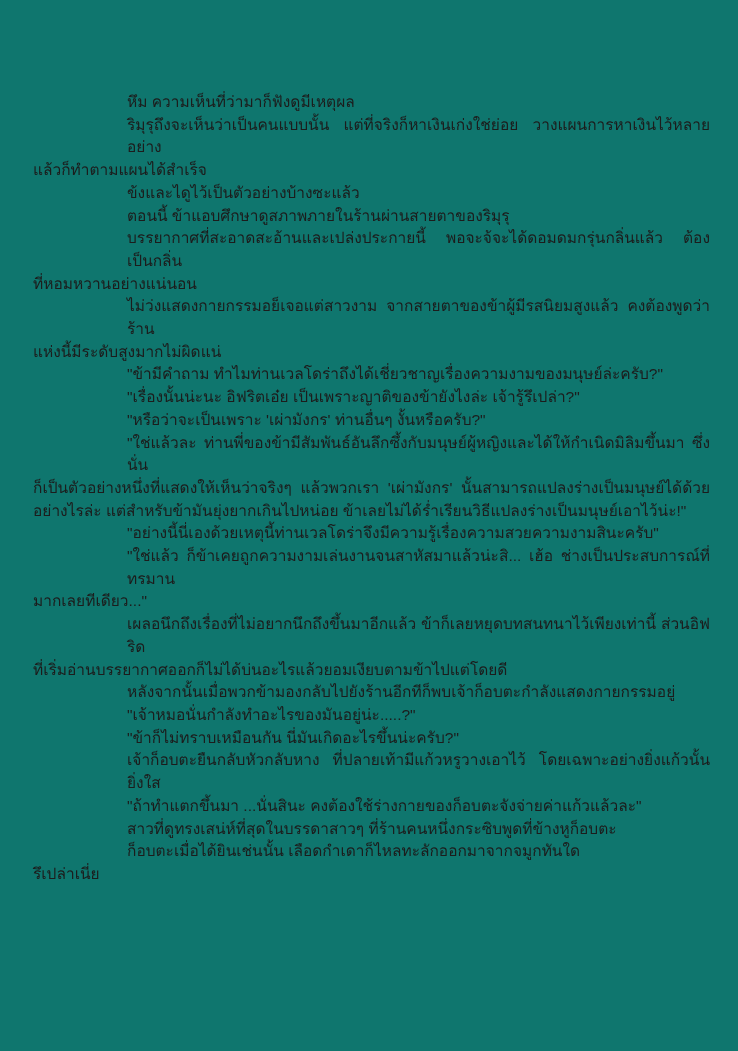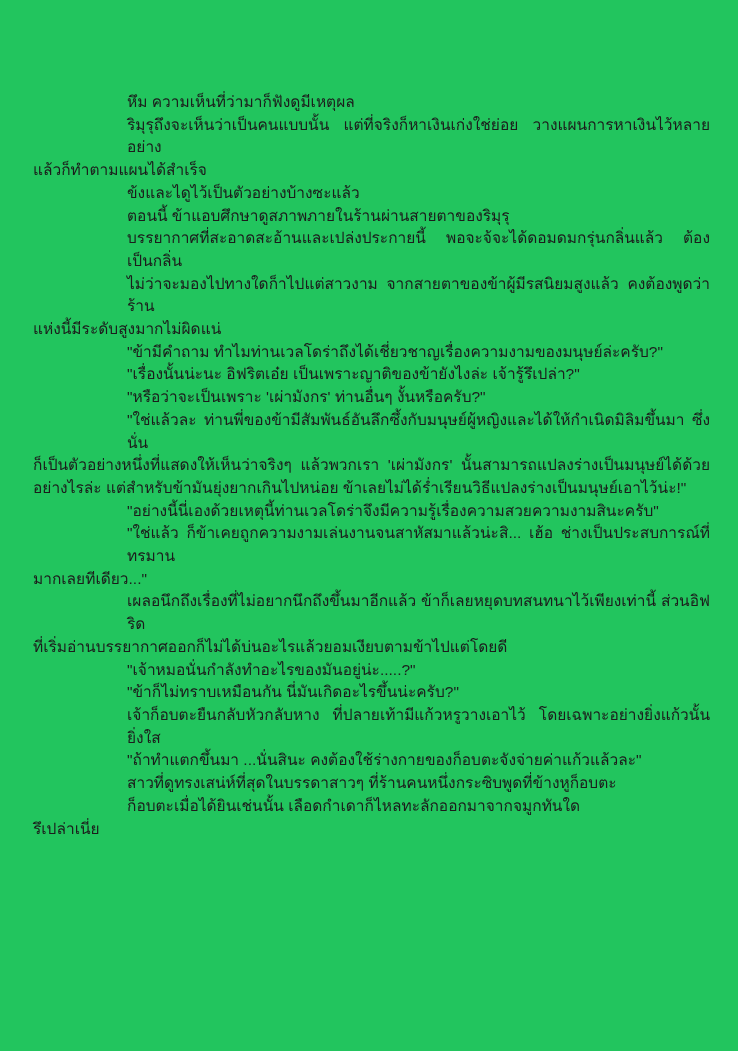--- a/index.html
+++ b/index.html
@@ -9,21 +9,21 @@
   }
   body {
     width: 738px;
     height: 1051px;
     overflow: hidden;
     font-family: "Liberation Sans", "DejaVu Sans", sans-serif;
   }
   .page {
     width: 738px;
     height: 1051px;
-    background: #22c55e;
+    background: #0f766e;
     position: relative;
   }
   .textblock {
     position: absolute;
     top: 91px;
     left: 33px;
     width: 677px;
     color: #1c1c1c;
     font-size: 15.5px;
     line-height: 22.7px;
@@ -47,33 +47,35 @@
 <body>
 
 <div class="page">
   <div class="textblock" id="textblock">
       <div class="ln ind">หึม ความเห็นที่ว่ามาก็ฟังดูมีเหตุผล</div>
       <div class="ln ind just">ริมุรุถึงจะเห็นว่าเป็นคนแบบนั้น แต่ที่จริงก็หาเงินเก่งใช่ย่อย วางแผนการหาเงินไว้หลายอย่าง</div>
       <div class="ln">แล้วก็ทำตามแผนได้สำเร็จ</div>
       <div class="ln ind">ข้งและไดูไว้เป็นตัวอย่างบ้างซะแล้ว</div>
       <div class="ln ind">ตอนนี้ ข้าแอบศึกษาดูสภาพภายในร้านผ่านสายตาของริมุรุ</div>
       <div class="ln ind just">บรรยากาศที่สะอาดสะอ้านและเปล่งประกายนี้ พอจะจ้จะได้ดอมดมกรุ่นกลิ่นแล้ว ต้องเป็นกลิ่น</div>
-      <div class="ln ind just">ไม่ว่าจะมองไปทางใดก็าไปแต่สาวงาม จากสายตาของข้าผู้มีรสนิยมสูงแล้ว คงต้องพูดว่าร้าน</div>
+      <div class="ln">ที่หอมหวานอย่างแน่นอน</div>
+      <div class="ln ind just">ไม่ว่งแสดงกายกรรมอย็เจอแต่สาวงาม จากสายตาของข้าผู้มีรสนิยมสูงแล้ว คงต้องพูดว่าร้าน</div>
       <div class="ln">แห่งนี้มีระดับสูงมากไม่ผิดแน่</div>
       <div class="ln ind">"ข้ามีคำถาม ทำไมท่านเวลโดร่าถึงได้เชี่ยวชาญเรื่องความงามของมนุษย์ล่ะครับ?"</div>
       <div class="ln ind">"เรื่องนั้นน่ะนะ อิฟริตเอ๋ย เป็นเพราะญาติของข้ายังไงล่ะ เจ้ารู้รึเปล่า?"</div>
       <div class="ln ind">"หรือว่าจะเป็นเพราะ 'เผ่ามังกร' ท่านอื่นๆ งั้นหรือครับ?"</div>
       <div class="ln ind just">"ใช่แล้วละ ท่านพี่ของข้ามีสัมพันธ์อันลึกซึ้งกับมนุษย์ผู้หญิงและได้ให้กำเนิดมิลิมขึ้นมา ซึ่งนั่น</div>
       <div class="ln just">ก็เป็นตัวอย่างหนึ่งที่แสดงให้เห็นว่าจริงๆ แล้วพวกเรา 'เผ่ามังกร' นั้นสามารถแปลงร่างเป็นมนุษย์ได้ด้วย</div>
       <div class="ln">อย่างไรล่ะ แต่สำหรับข้ามันยุ่งยากเกินไปหน่อย ข้าเลยไม่ได้ร่ำเรียนวิธีแปลงร่างเป็นมนุษย์เอาไว้น่ะ!"</div>
       <div class="ln ind">"อย่างนี้นี่เองด้วยเหตุนี้ท่านเวลโดร่าจึงมีความรู้เรื่องความสวยความงามสินะครับ"</div>
       <div class="ln ind just">"ใช่แล้ว ก็ข้าเคยถูกความงามเล่นงานจนสาหัสมาแล้วน่ะสิ... เฮ้อ ช่างเป็นประสบการณ์ที่ทรมาน</div>
       <div class="ln">มากเลยทีเดียว..."</div>
       <div class="ln ind just">เผลอนึกถึงเรื่องที่ไม่อยากนึกถึงขึ้นมาอีกแล้ว ข้าก็เลยหยุดบทสนทนาไว้เพียงเท่านี้ ส่วนอิฟริด</div>
       <div class="ln">ที่เริ่มอ่านบรรยากาศออกก็ไม่ได้บ่นอะไรแล้วยอมเงียบตามข้าไปแต่โดยดี</div>
+      <div class="ln ind">หลังจากนั้นเมื่อพวกข้ามองกลับไปยังร้านอีกทีก็พบเจ้าก็อบตะกำลังแสดงกายกรรมอยู่</div>
       <div class="ln ind">"เจ้าหมอนั่นกำลังทำอะไรของมันอยู่น่ะ.....?"</div>
       <div class="ln ind">"ข้าก็ไม่ทราบเหมือนกัน นี่มันเกิดอะไรขึ้นน่ะครับ?"</div>
       <div class="ln ind just">เจ้าก็อบตะยืนกลับหัวกลับหาง ที่ปลายเท้ามีแก้วหรูวางเอาไว้ โดยเฉพาะอย่างยิ่งแก้วนั้น ยิ่งใส</div>
       <div class="ln ind">"ถ้าทำแตกขึ้นมา ...นั่นสินะ คงต้องใช้ร่างกายของก็อบตะจังจ่ายค่าแก้วแล้วละ"</div>
       <div class="ln ind">สาวที่ดูทรงเสน่ห์ที่สุดในบรรดาสาวๆ ที่ร้านคนหนึ่งกระซิบพูดที่ข้างหูก็อบตะ</div>
       <div class="ln ind">ก็อบตะเมื่อได้ยินเช่นนั้น เลือดกำเดาก็ไหลทะลักออกมาจากจมูกทันใด</div>
       <div class="ln">รึเปล่าเนี่ย</div>
     </div>
 </div>
 

